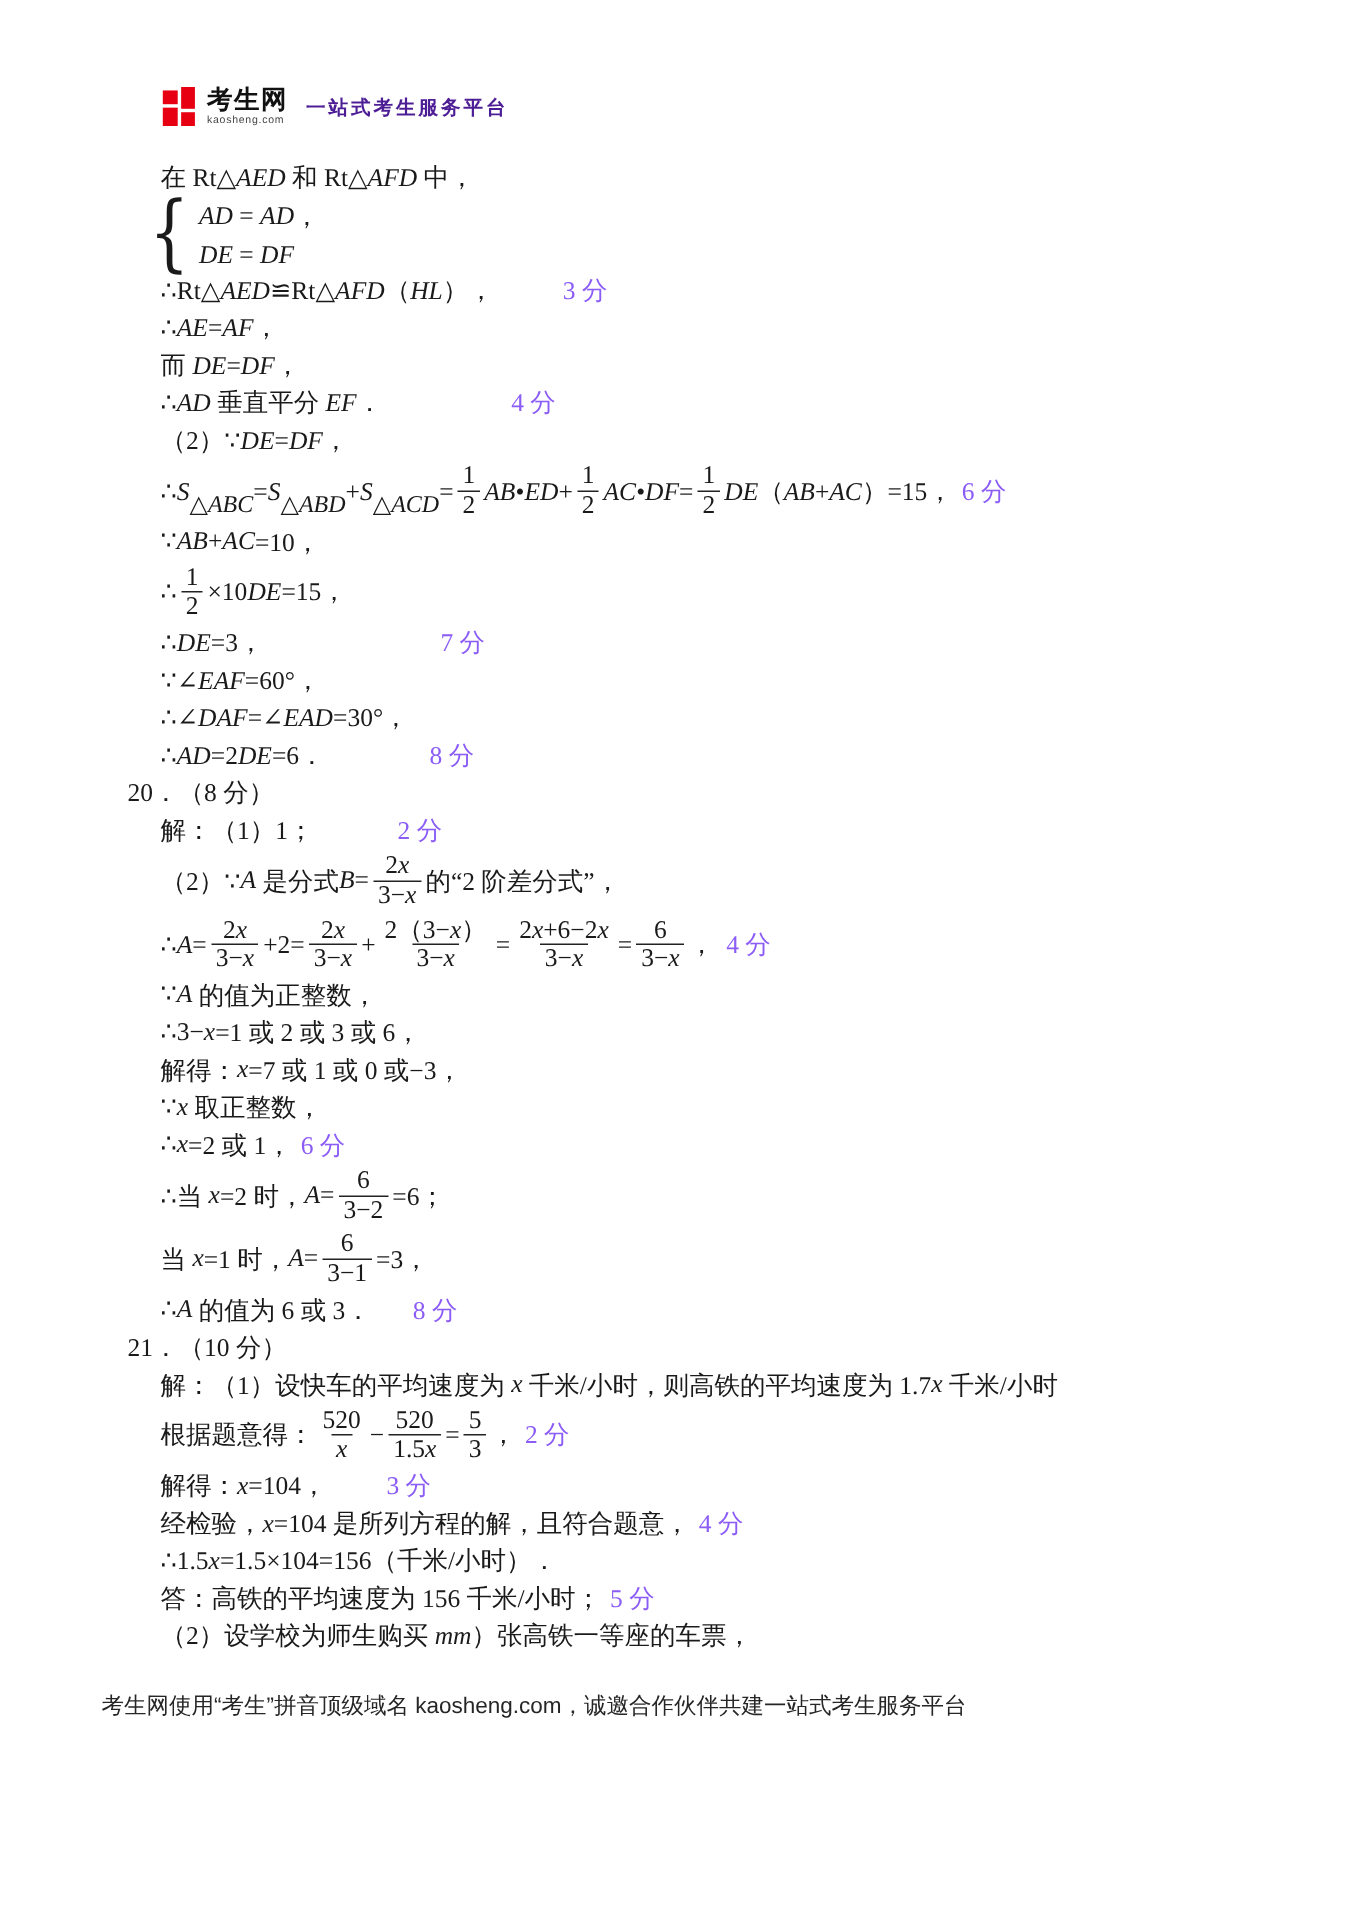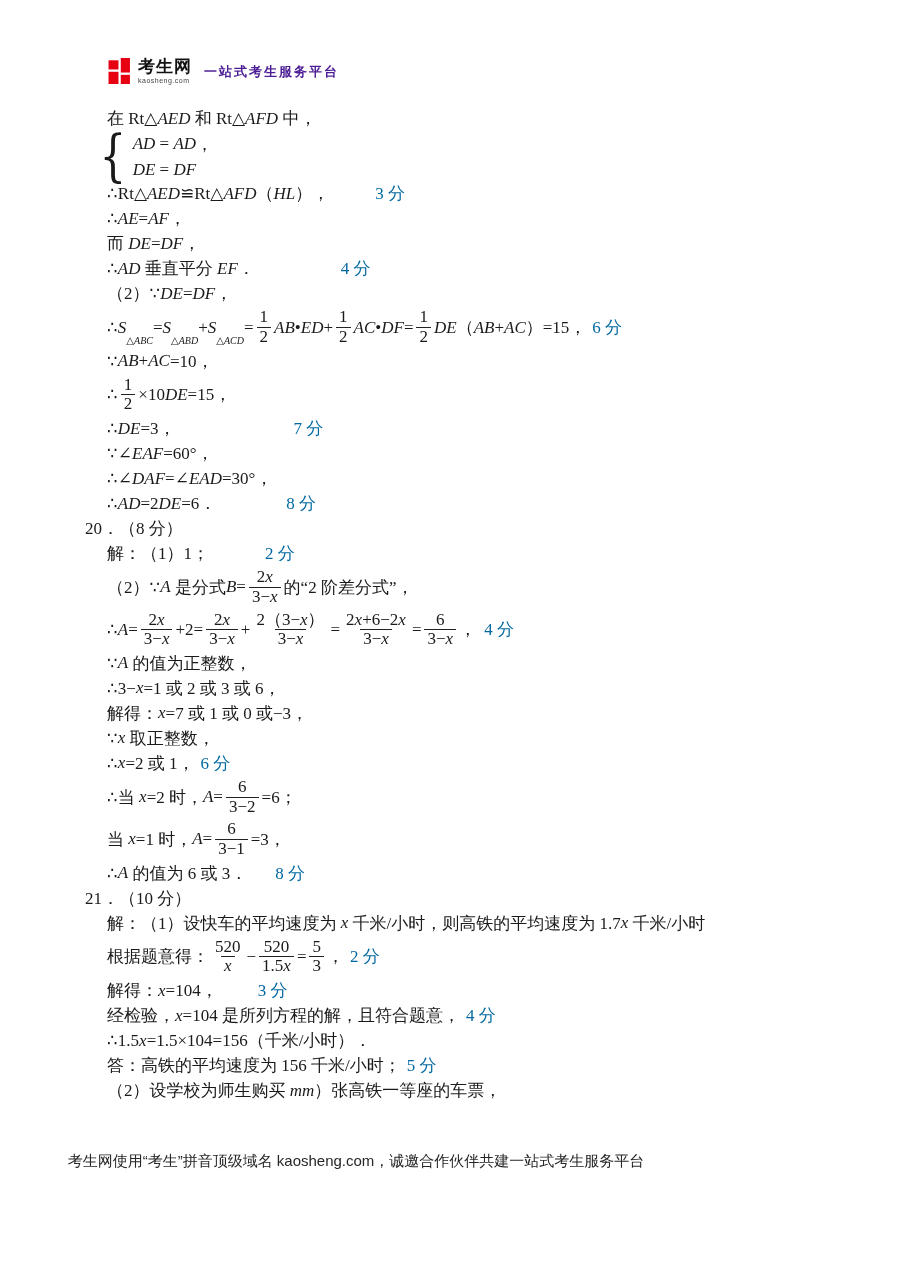--- a/index.html
+++ b/index.html
@@ -15,32 +15,32 @@
   .logo-tagline{font-family:"Liberation Sans","DejaVu Sans",sans-serif;font-size:13px;font-weight:bold;color:#4c1d95;margin-left:8px;margin-bottom:3px;letter-spacing:2px;}
 
   
   .content{position:absolute;left:85px;top:106px;width:795px;font-size:17px;}
   .line{display:flex;align-items:center;min-height:25px;flex-wrap:nowrap;white-space:pre;}
   .ind-b{padding-left:22px;}
   .ind-q{padding-left:0;}
   .ind-s{padding-left:10px;}
   .tk-r{font-style:normal;}
   .tk-i{font-style:italic;}
-  .tk-b{font-style:italic;font-size:10px;align-self:flex-end;transform:translateY(-3px);}
-  .score{color:#0369a1;}
+  .tk-b{font-style:italic;font-size:16px;align-self:flex-end;transform:translateY(-3px);}
+  .score{color:#8b5cf6;}
   .fr{display:inline-flex;flex-direction:column;align-items:center;vertical-align:middle;margin:2px 3px;line-height:1.1;}
   .fr .n{display:flex;padding:0 3px;}
   .fr .d{display:flex;border-top:1px solid #222;padding:0 3px;}
   .sys{display:inline-flex;align-items:center;}
   .sys .brace{font-family:"DejaVu Serif",serif;font-size:56px;font-weight:200;line-height:.9;transform:scaleX(.75);margin-right:2px;}
   .sys .rows{display:flex;flex-direction:column;gap:4px;}
   .sys .rows .row{display:flex;align-items:center;}
 
   
-  .footer{position:absolute;left:0;right:0;top:1152px;text-align:center;
+  .footer{position:absolute;left:0;right:0;top:1128px;text-align:center;
           font-family:"Liberation Sans","DejaVu Sans",sans-serif;font-size:15px;color:#262626;}
 
   
   .watermark{position:absolute;left:714px;top:1200px;display:flex;align-items:center;gap:8px;}
   .wm-text{display:flex;flex-direction:column;line-height:1;}
   .wm-text .cn{font-family:"Liberation Sans","DejaVu Sans",sans-serif;font-weight:bold;font-size:36px;color:#ece1e1;letter-spacing:3px;}
   .wm-text .dm{font-family:"Liberation Sans","DejaVu Sans",sans-serif;font-size:13px;color:#dedede;margin-top:4px;letter-spacing:1px;}
 </style>
 </head>
 <body>

